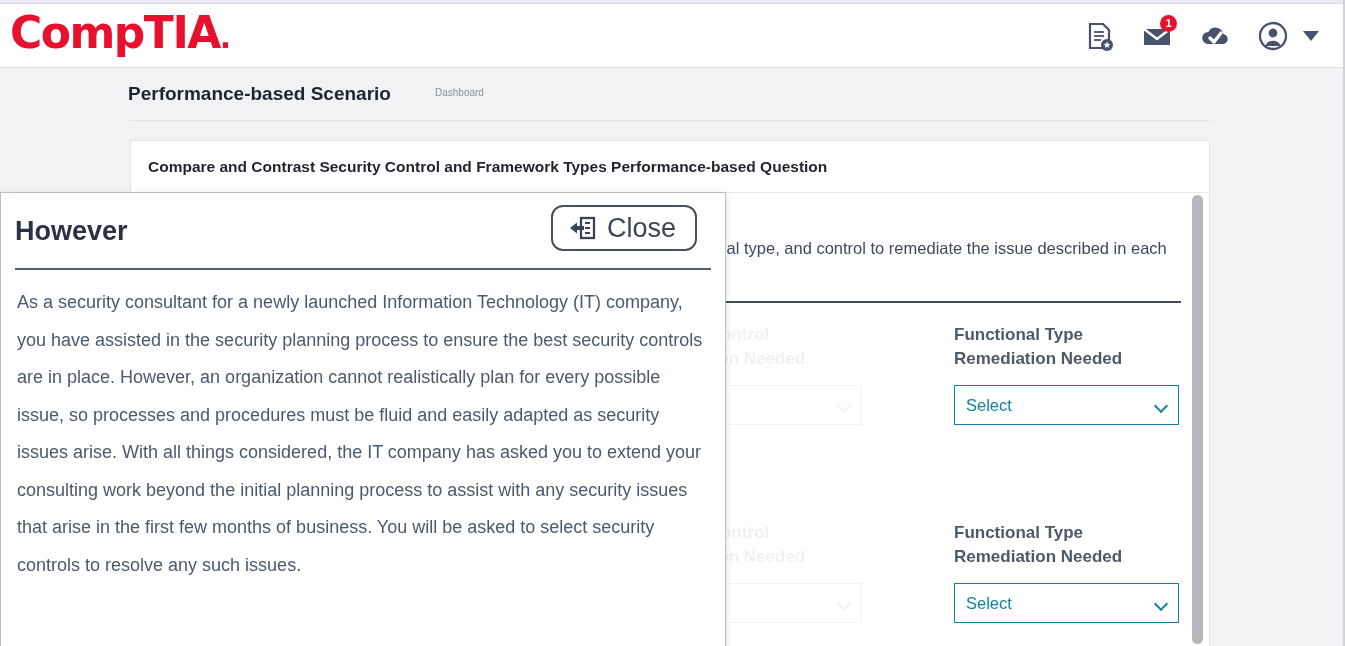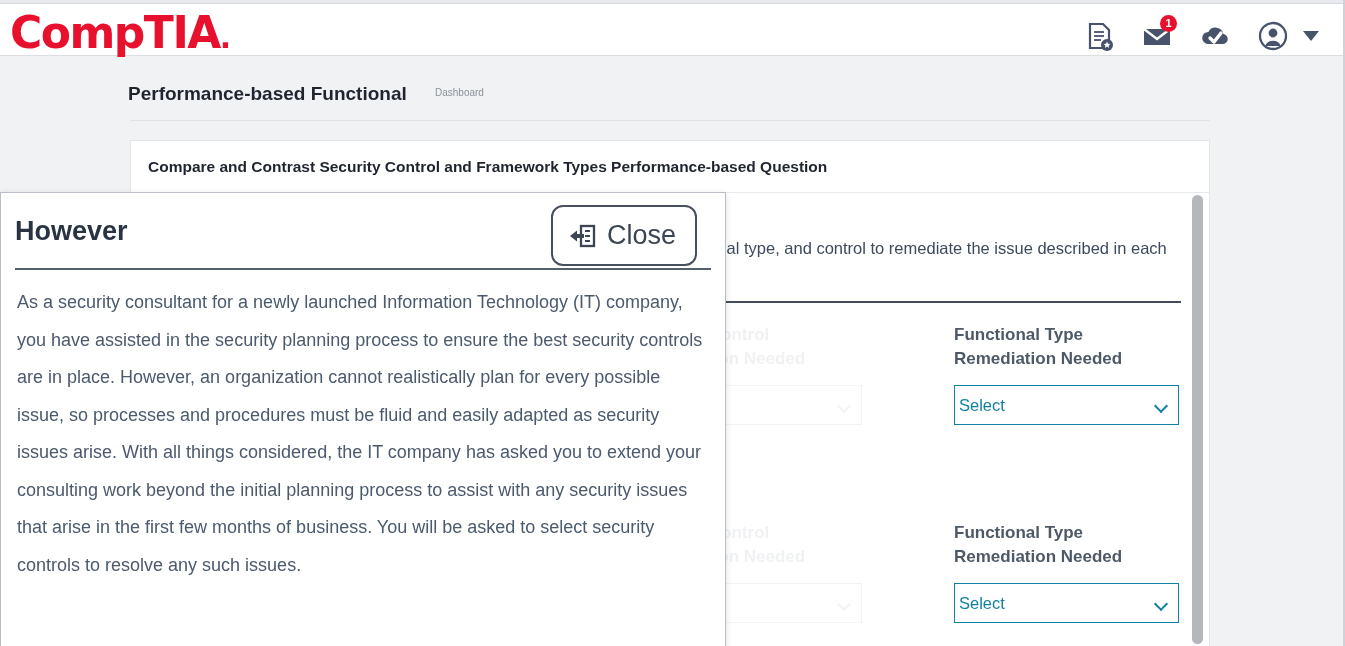--- a/index.html
+++ b/index.html
@@ -22,21 +22,21 @@
   .browser-strip {
     position: absolute; top: 0; left: 0;
     width: 1345px; height: 4px;
     background: #e8e9ee;
     border-bottom: 1px solid #d6d8df;
   }
 
   
   .header {
     position: absolute; top: 4px; left: 0;
-    width: 1343px; height: 52px;
+    width: 1343px; height: 64px;
     background: #ffffff;
     border-bottom: 1px solid #dcdee3;
     padding-left: 26px;
   }
   .logo {
     position: absolute; left: 10px; top: 7px;
     font-size: 44px; line-height: 44px;
     font-weight: bold;
     color: #e8112d;
     letter-spacing: -1.5px;
@@ -170,21 +170,21 @@
     line-height: 24px;
     margin-bottom: 14px;
     min-height: 48px;
   }
   .sel {
     position: relative;
     width: 225px; height: 40px;
     border: 1px solid #1280a3;
     background: #fff;
     display: flex; align-items: center;
-    padding: 0 30px 0 4px;
+    padding: 0 30px 0 11px;
     font-size: 16.5px;
     color: #1280a3;
     cursor: pointer;
   }
   .sel::after {
     content: "";
     position: absolute; right: 12px; top: 15px;
     width: 8px; height: 8px;
     border-right: 2.4px solid #1280a3;
     border-bottom: 2.4px solid #1280a3;
@@ -225,21 +225,21 @@
     border-bottom: 2px solid #555e6b;
     margin: 0 14px;
   }
   .modal-title {
     position: absolute; left: 0; top: 23px;
     font-size: 27px; font-weight: bold; color: #2a3342;
   }
   .close-btn {
     position: absolute; right: 14px; top: 12px;
     display: flex; align-items: center; gap: 9px;
-    height: 61px;
+    height: 46px;
     padding: 0 19px 0 15px;
     border: 2.5px solid #46505f;
     border-radius: 12px;
     background: #ffffff;
     color: #3b4553;
     font-size: 27px;
     cursor: pointer;
     white-space: nowrap;
   }
   .close-btn svg { display: block; }
@@ -297,21 +297,21 @@
         </svg>
       </div>
 
       <div class="chev-down"></div>
     </div>
   </div>
 
   <div class="page-body">
 
     <div class="page-title-row">
-      <div class="page-title">Performance-based Functional</div>
+      <div class="page-title">Performance-based Scenario</div>
       <div class="breadcrumb">Dashboard</div>
     </div>
 
     <div class="card">
 
       <div class="card-header">
         <div class="card-header-title">Compare and Contrast Security Control and Framework Types Performance-based Question</div>
       </div>
 
       <div class="card-scroll">

